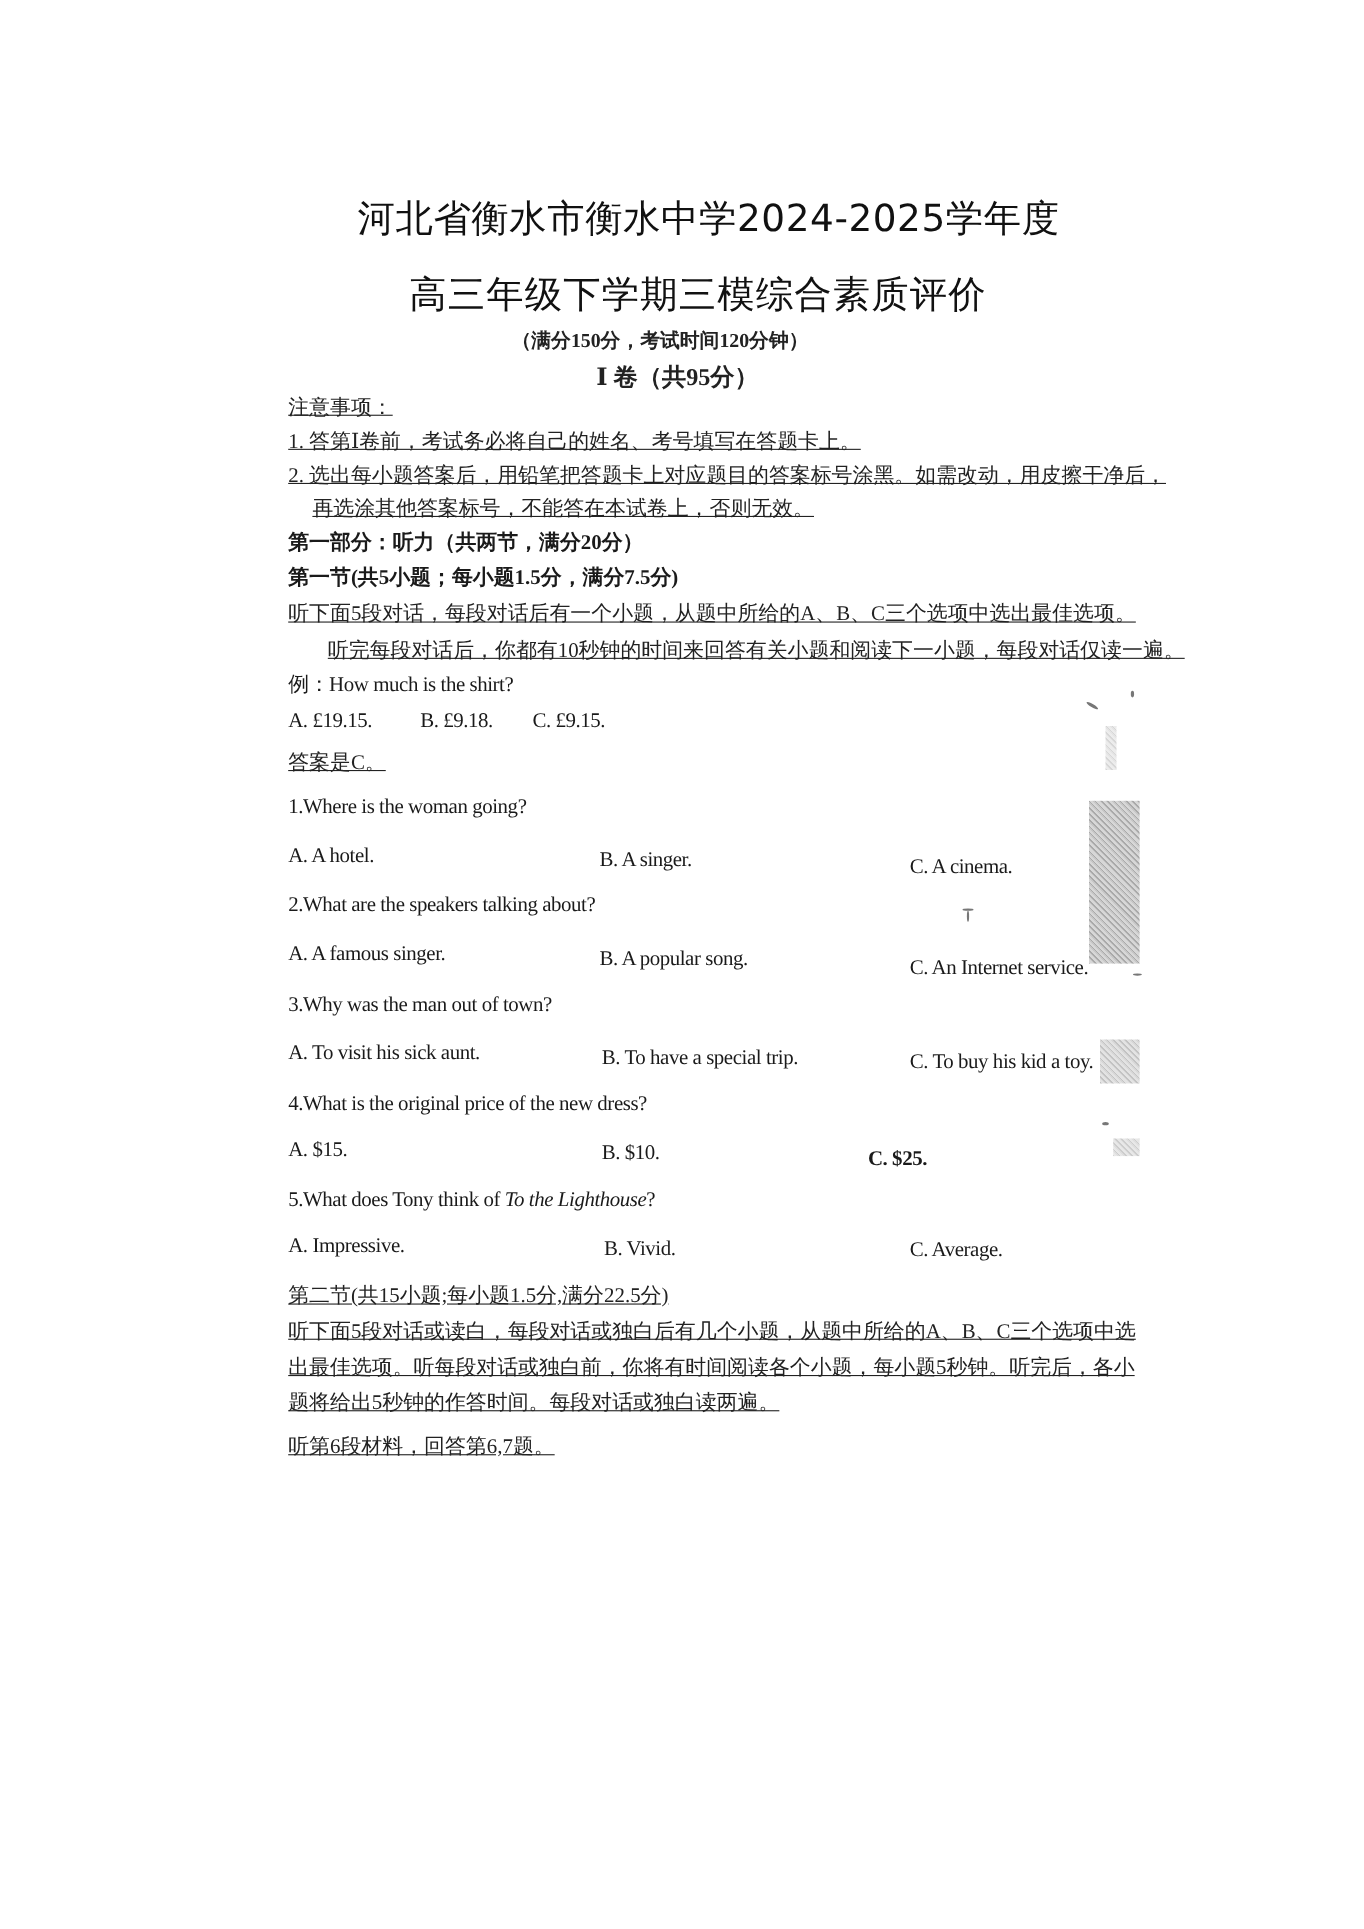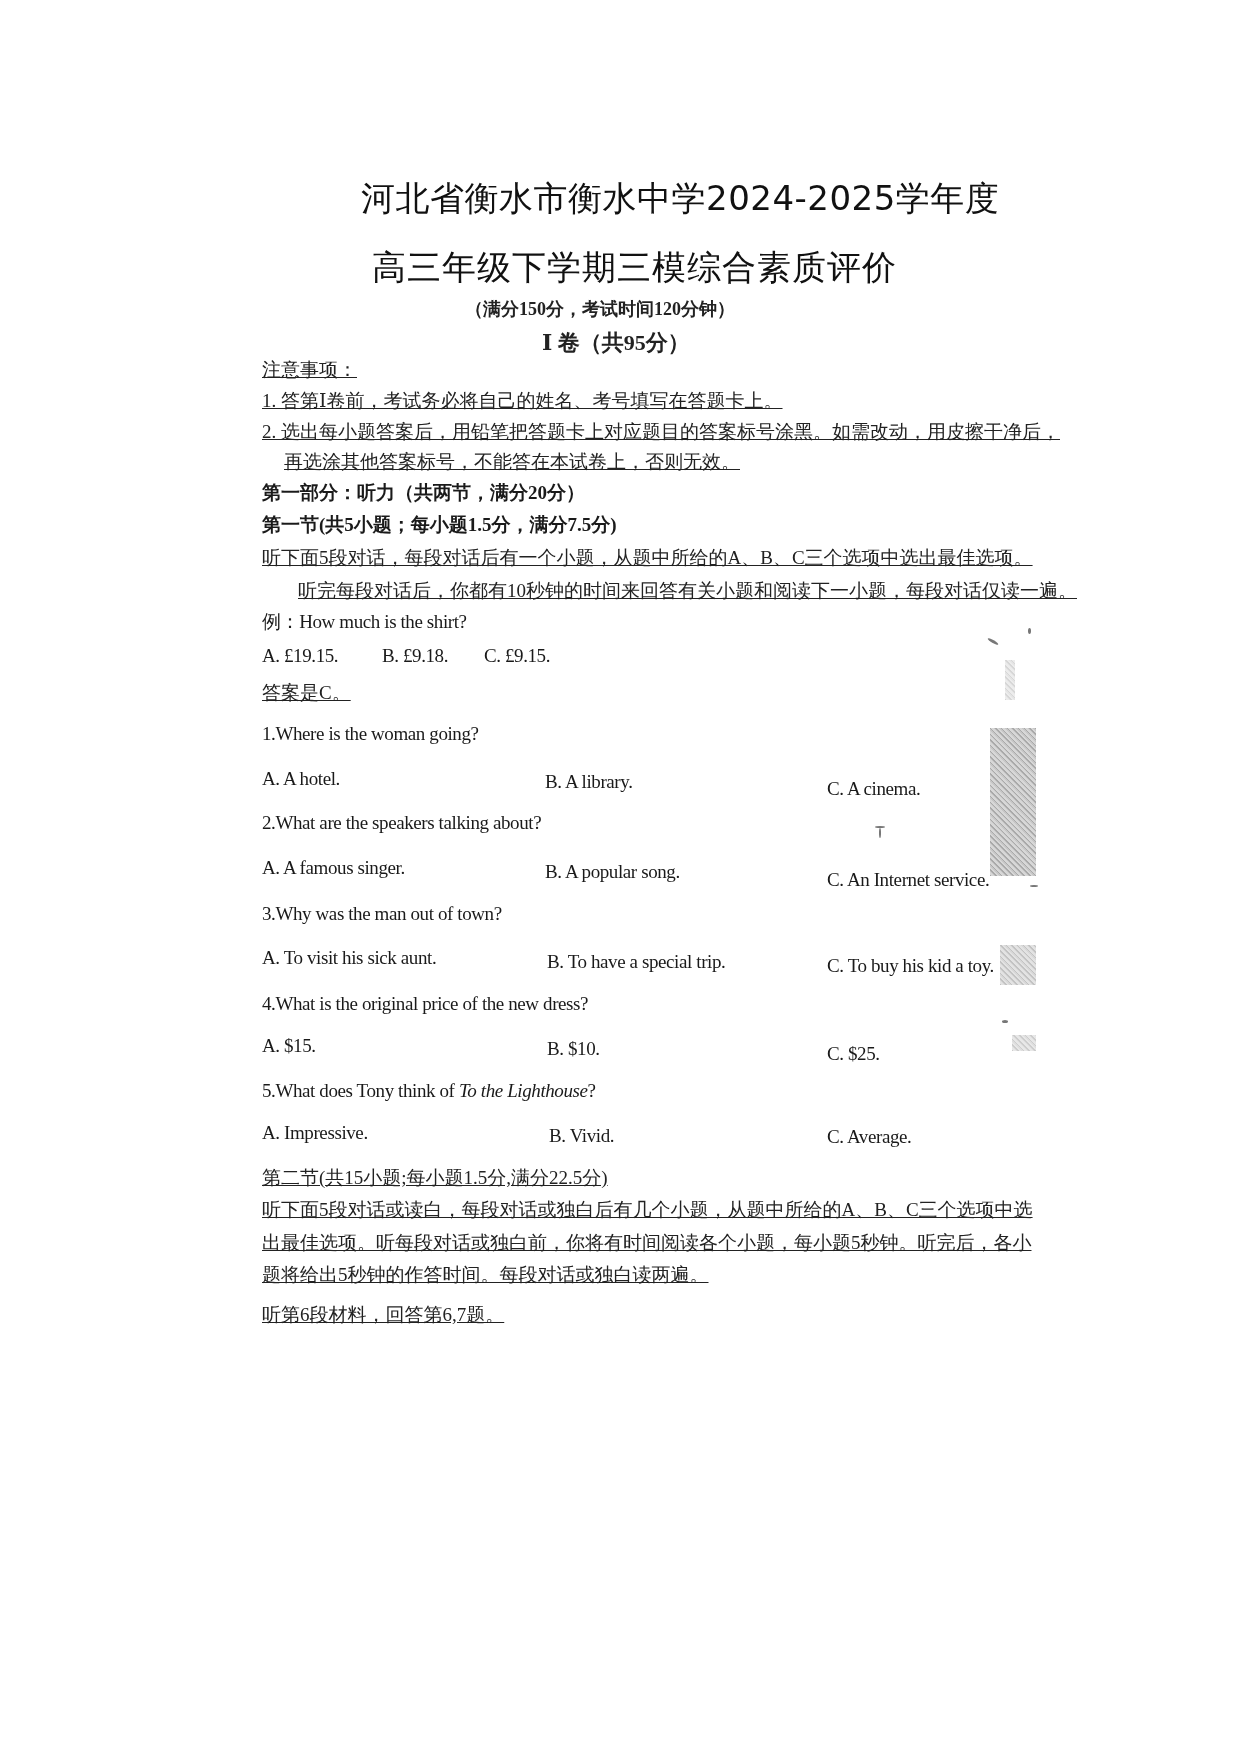--- a/index.html
+++ b/index.html
@@ -1,21 +1,21 @@
 <!DOCTYPE html>
 <html><head>
   <meta charset="utf-8">
   <style>
     html, body { margin: 0; padding: 0; background: #ffffff; }
     body {
       width: 1240px; height: 1754px; position: relative; overflow: hidden;
       font-family: "Liberation Serif", "DejaVu Serif", serif; color: #1a1a1a;
     }
     .abs { position: absolute; white-space: nowrap; }
-    .title1 { left: 325px; top: 176px; font-family: "DejaVu Sans", sans-serif; font-size: 34px; color: #111; letter-spacing: 0.5px; margin-left: 36px; }
+    .title1 { left: 325px; top: 176px; font-family: "DejaVu Sans", sans-serif; font-size: 34px; color: #111; letter-spacing: 0.5px; }
     .title2 { left: 372px; top: 245px; font-family: "DejaVu Sans", sans-serif; font-size: 34px; color: #111; letter-spacing: 1px; }
     .subtitle { left: 465px; top: 297px; font-size: 18px; font-weight: bold; color: #222; }
     .vol { left: 542px; top: 328px; font-size: 22px; font-weight: bold; color: #222; }
     .t { font-size: 19px; color: #222; text-decoration: underline; }
     .tb { font-size: 19px; font-weight: bold; color: #1a1a1a; }
     .en { font-family: "Liberation Serif", serif; font-size: 19px; color: #1a1a1a; letter-spacing: -0.4px; }
     .opt { font-family: "Liberation Serif", serif; font-size: 19px; color: #1a1a1a; letter-spacing: -0.4px; }
     i { font-style: italic; }
     .smudge { position: absolute; background: repeating-linear-gradient(45deg, #9a9a9a 0 1px, #d0d0d0 1px 3px, #bdbdbd 3px 4px); opacity: 0.85; }
     .speck { position: absolute; background: #777; border-radius: 50%; }
@@ -46,21 +46,21 @@
     <div class="abs en" style="left:262px; top:609px;">例：How much is the shirt?</div>
     <div class="abs opt" style="left:262px; top:645px;">A. £19.15.</div>
     <div class="abs opt" style="left:382px; top:645px;">B. £9.18.</div>
     <div class="abs opt" style="left:484px; top:645px;">C. £9.15.</div>
     <div class="abs t" style="left:262px; top:680px;">答案是C。</div>
   </div>
 
   <div>
     <div class="abs en" style="left:262px; top:723px;">1.Where is the woman going?</div>
     <div class="abs opt" style="left:262px; top:768px;">A. A hotel.</div>
-    <div class="abs opt" style="left:545px; top:771px;">B. A library.</div>
+    <div class="abs opt" style="left:545px; top:771px;">B. A singer.</div>
     <div class="abs opt" style="left:827px; top:778px;">C. A cinema.</div>
   </div>
 
   <div>
     <div class="abs en" style="left:262px; top:812px;">2.What are the speakers talking about?</div>
     <div class="abs opt" style="left:262px; top:857px;">A. A famous singer.</div>
     <div class="abs opt" style="left:545px; top:861px;">B. A popular song.</div>
     <div class="abs opt" style="left:827px; top:869px;">C. An Internet service.</div>
   </div>
 
@@ -68,21 +68,21 @@
     <div class="abs en" style="left:262px; top:903px;">3.Why was the man out of town?</div>
     <div class="abs opt" style="left:262px; top:947px;">A. To visit his sick aunt.</div>
     <div class="abs opt" style="left:547px; top:951px;">B. To have a special trip.</div>
     <div class="abs opt" style="left:827px; top:955px;">C. To buy his kid a toy.</div>
   </div>
 
   <div>
     <div class="abs en" style="left:262px; top:993px;text-align:center;">4.What is the original price of the new dress?</div>
     <div class="abs opt" style="left:262px; top:1035px;">A. $15.</div>
     <div class="abs opt" style="left:547px; top:1038px;">B. $10.</div>
-    <div class="abs opt" style="left:827px; top:1043px;">C. $25.</div>
+    <div class="abs opt" style="left:789px; top:1043px;font-weight:bold;">C. $25.</div>
   </div>
 
   <div>
     <div class="abs en" style="left:262px; top:1080px;"><span>5.What does Tony think of </span><i>To the Lighthouse</i><span>?</span></div>
     <div class="abs opt" style="left:262px; top:1122px;">A. Impressive.</div>
     <div class="abs opt" style="left:549px; top:1125px;">B. Vivid.</div>
     <div class="abs opt" style="left:827px; top:1126px;">C. Average.</div>
   </div>
 
   <div>

